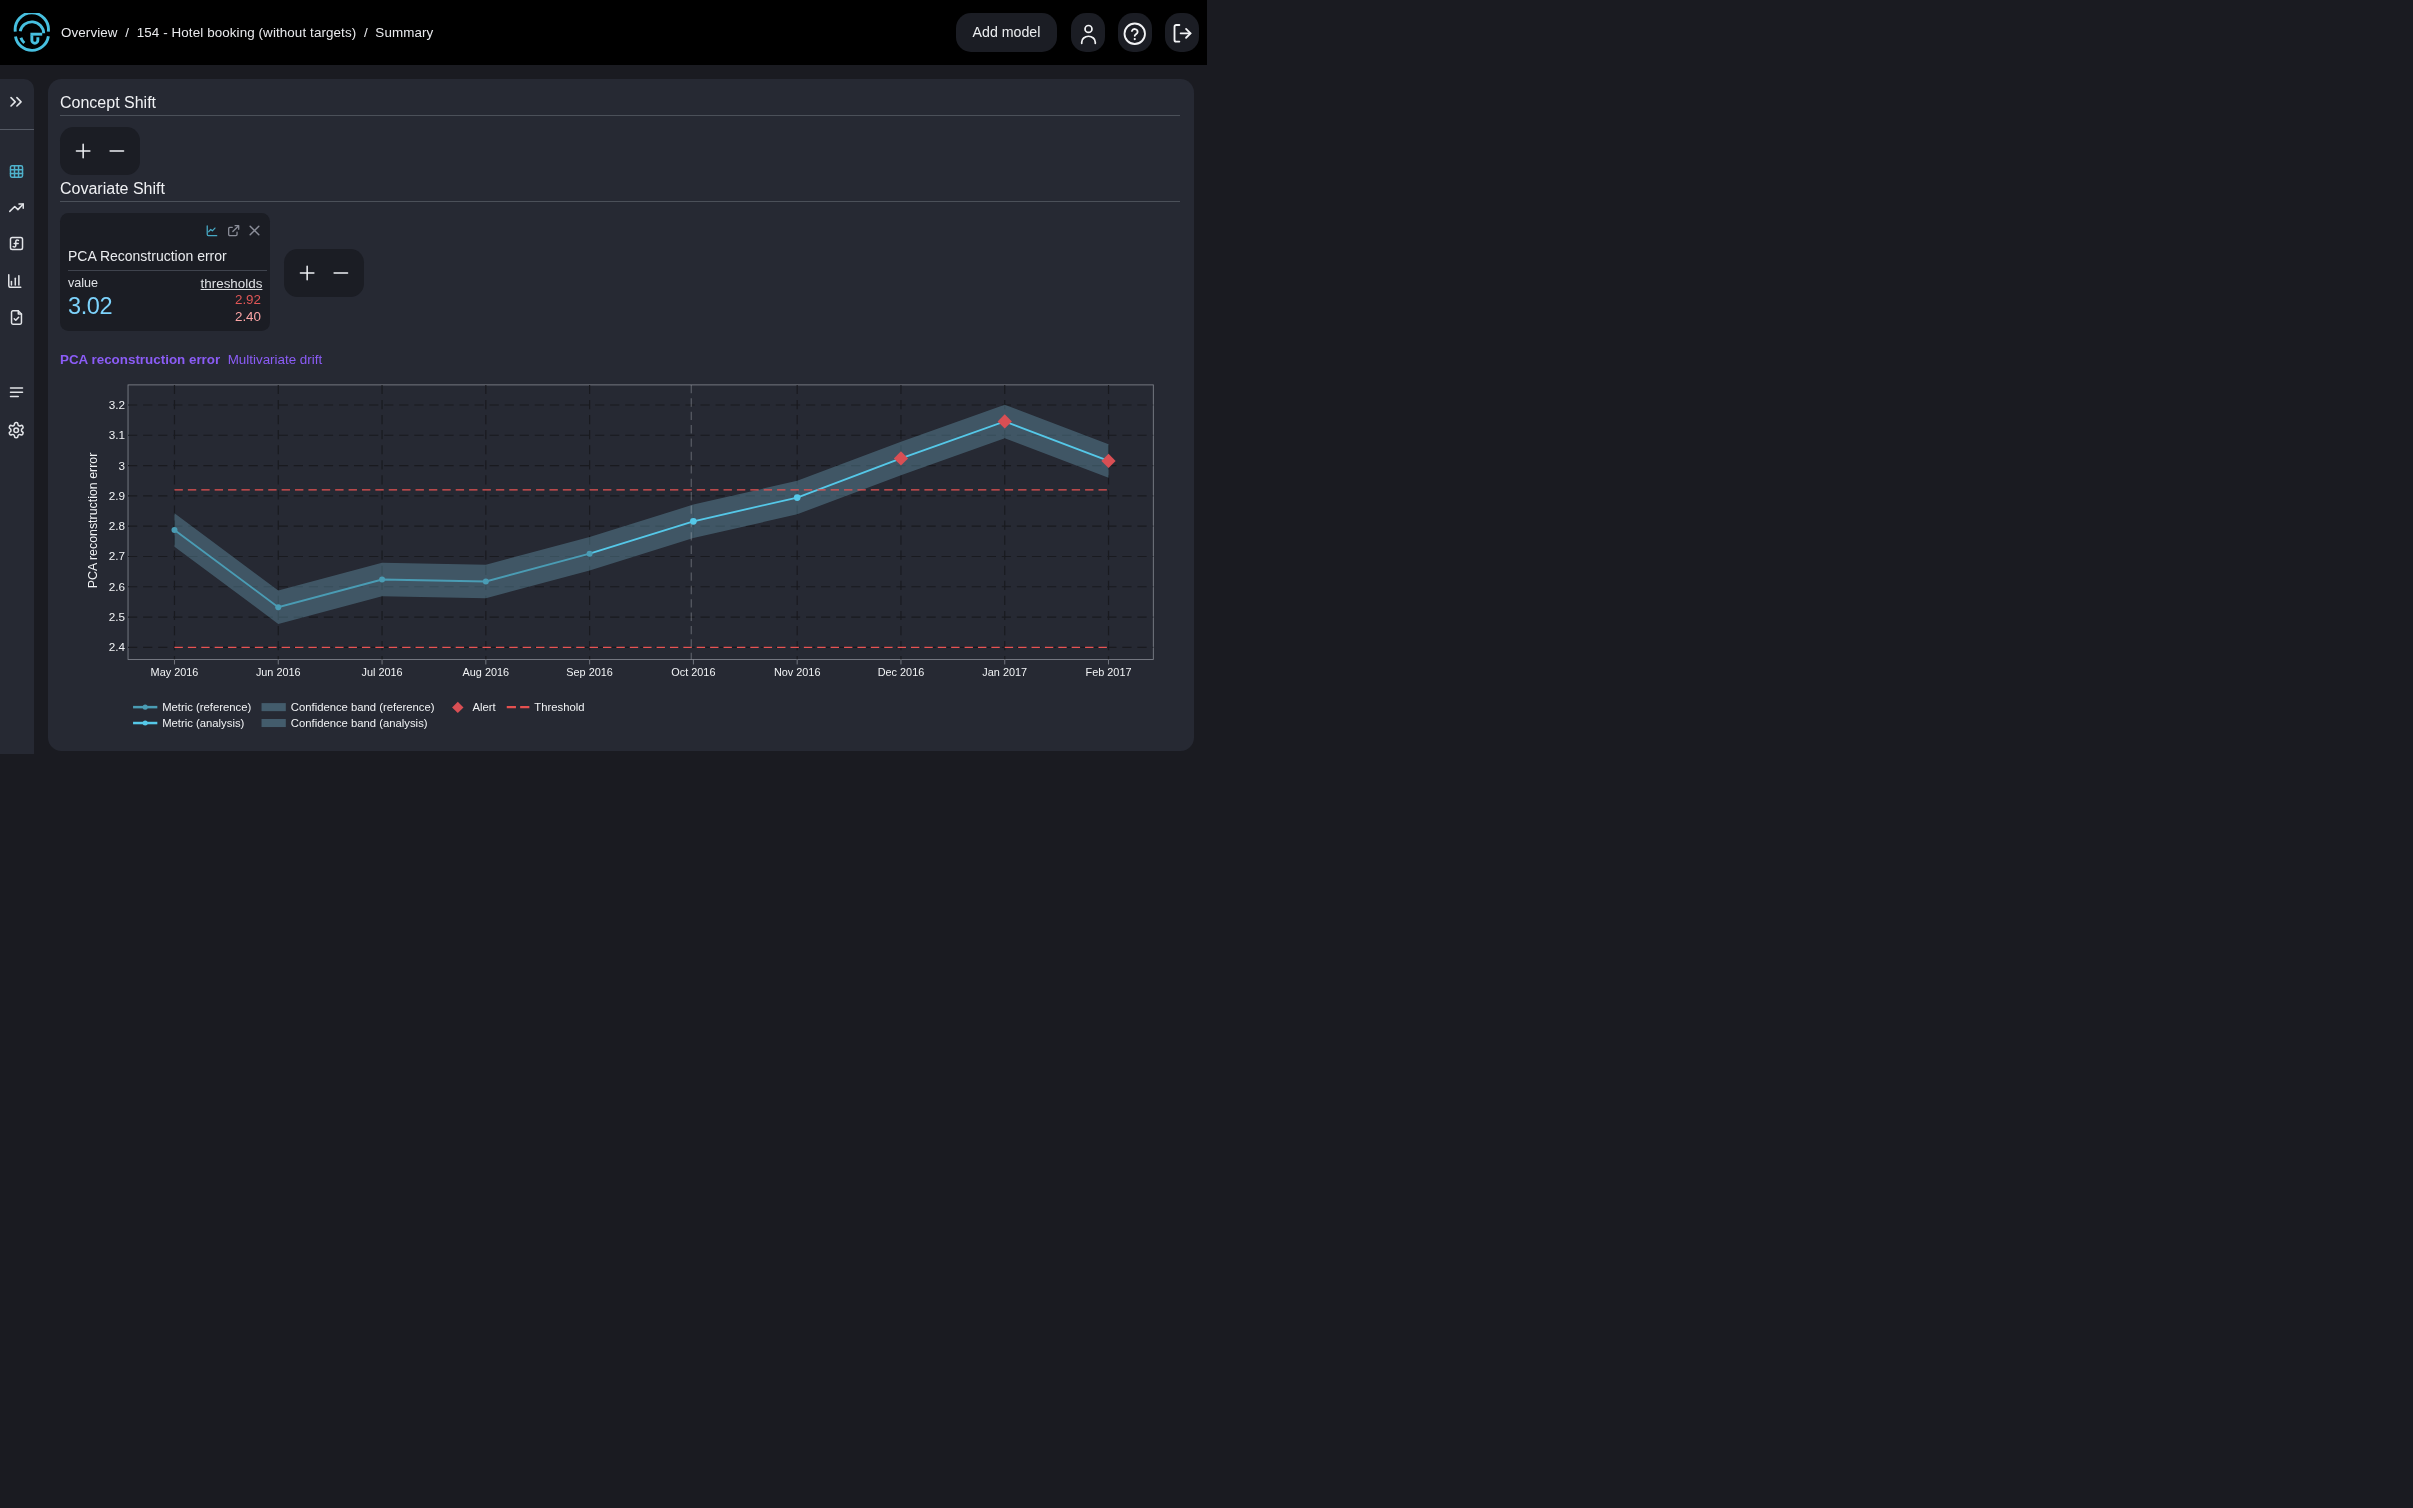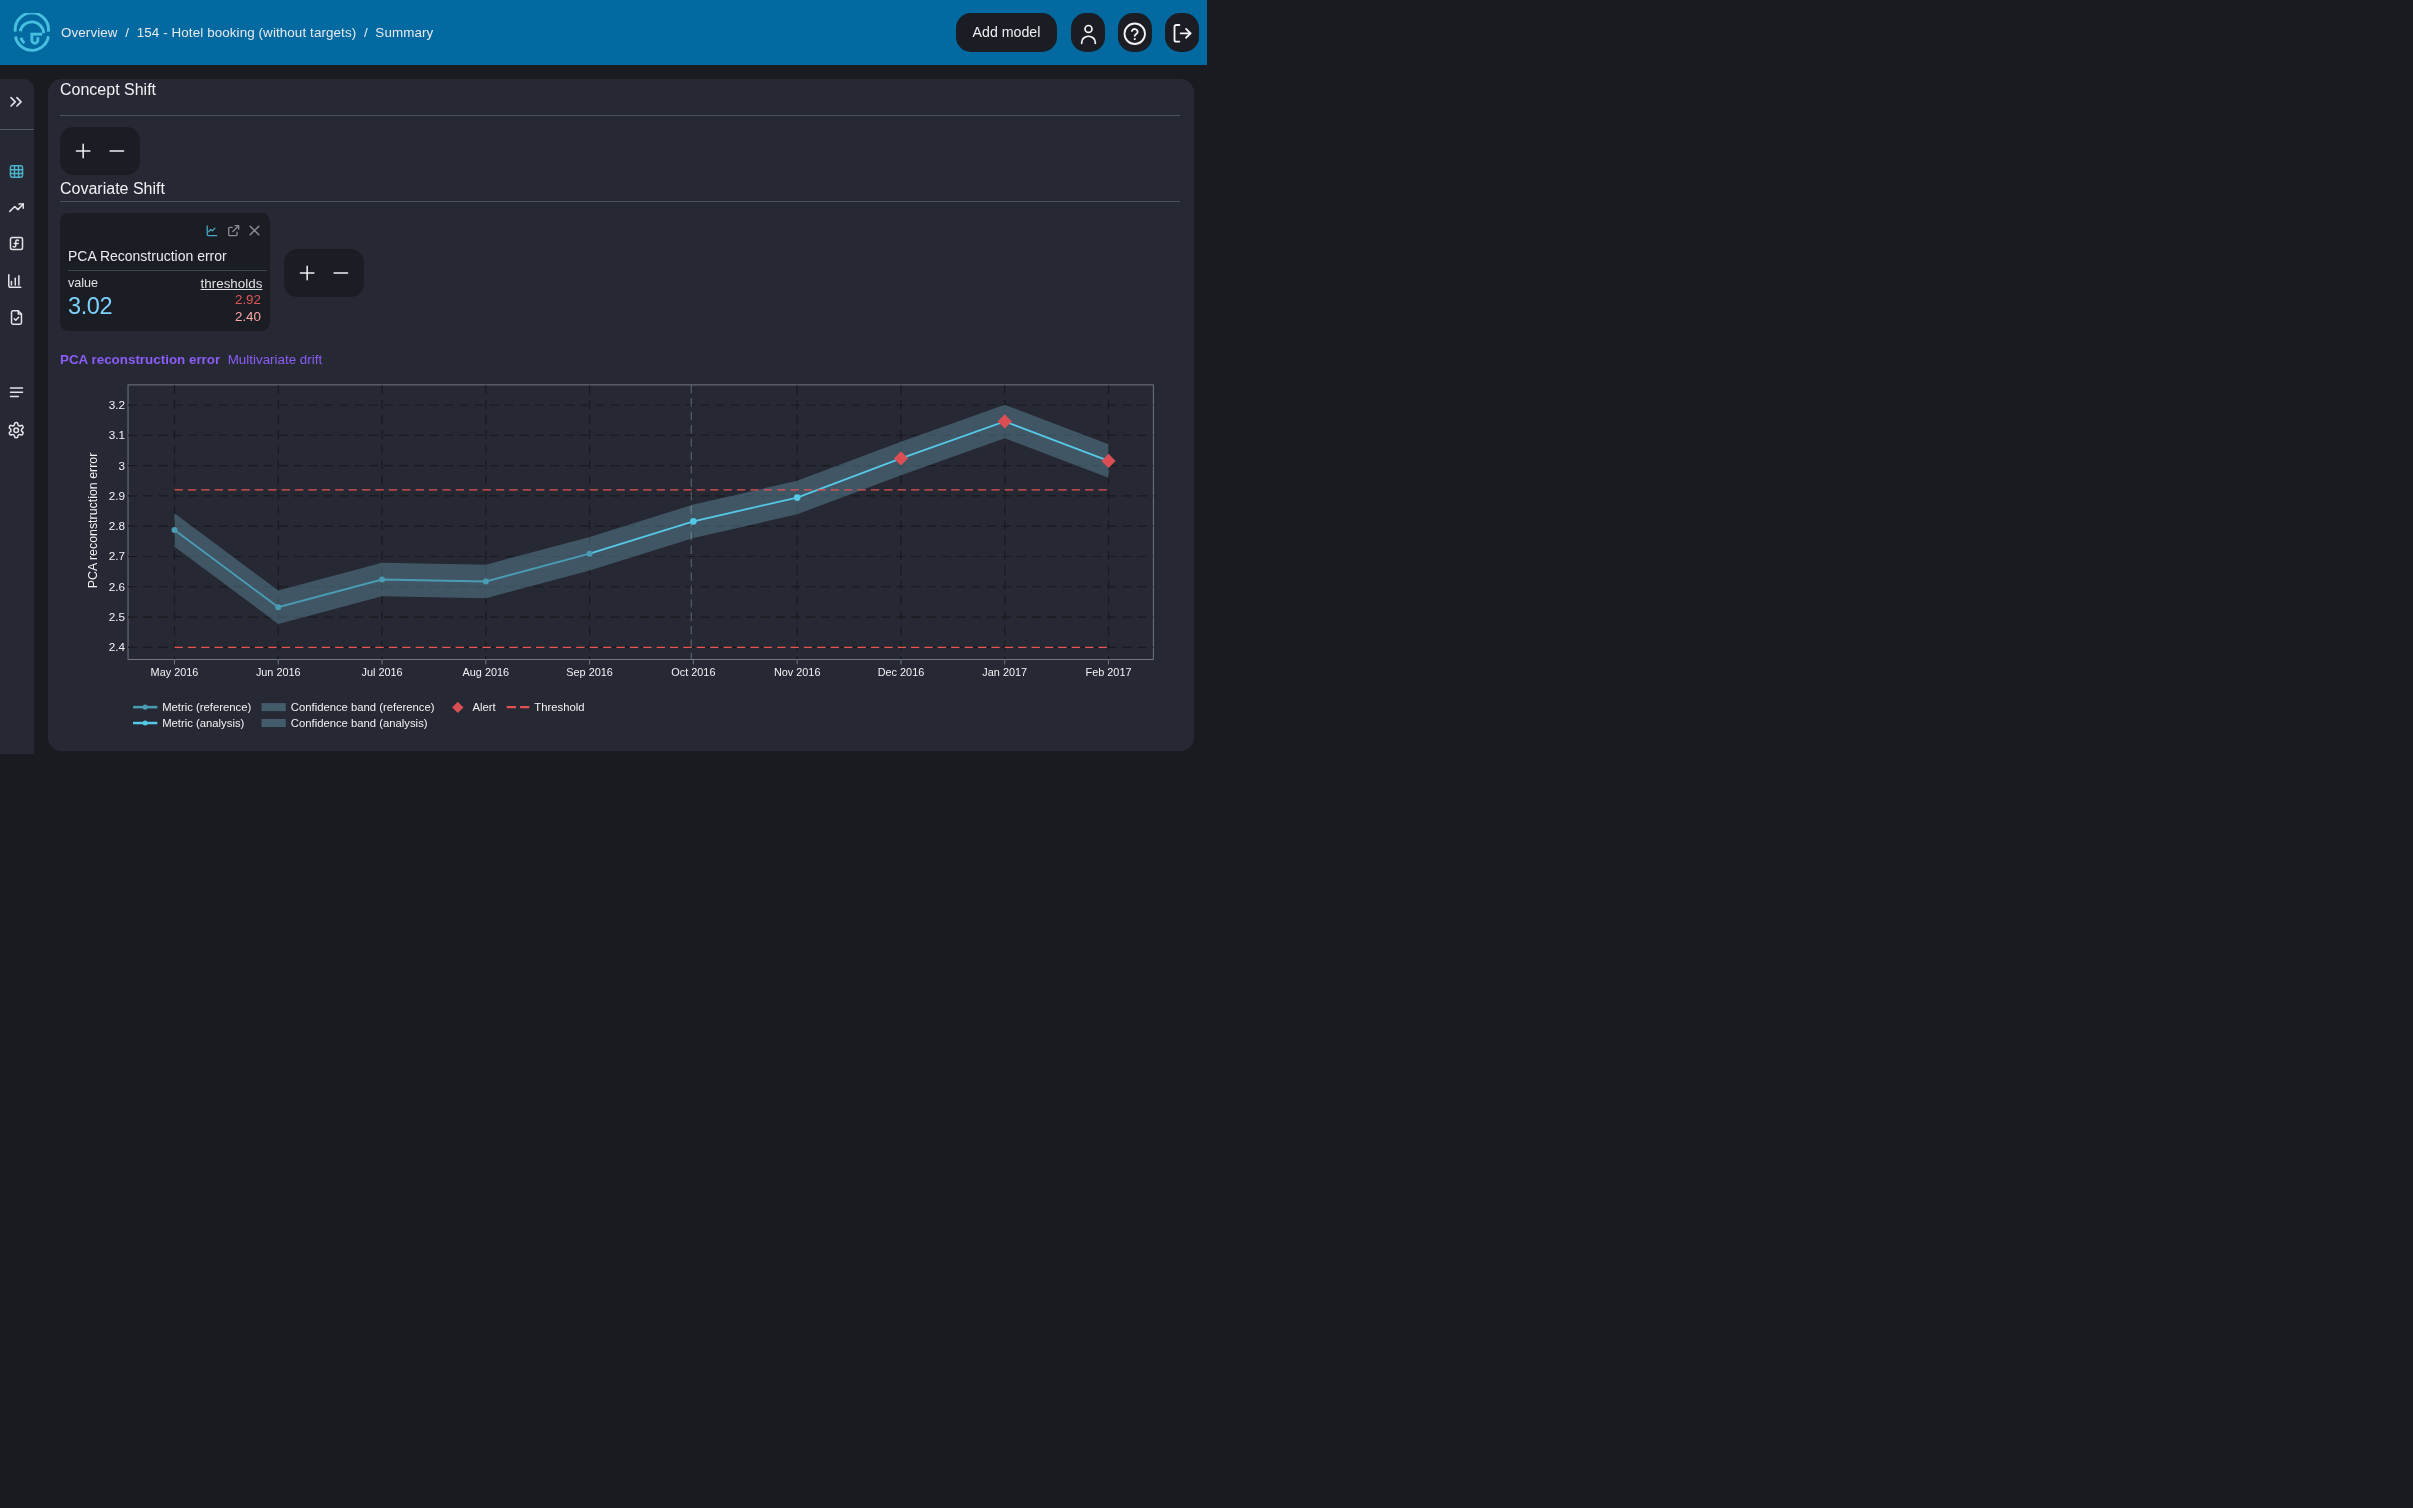--- a/index.html
+++ b/index.html
@@ -1,19 +1,19 @@
 <!DOCTYPE html>
 <html style="font-size:13.4px"><head>
 <meta charset="utf-8">
 <style>
   * { margin:0; padding:0; box-sizing:border-box; }
   html,body { width:1207px; height:754px; background:#1a1b21; font-family:"Liberation Sans", sans-serif; overflow:hidden; }
   .abs { position:absolute; }
   
-  #topbar { position:absolute; left:0; top:0; width:1207px; height:65px; background:#0369a1; }
+  #topbar { position:absolute; left:0; top:0; width:1207px; height:65px; background:#000000; }
   #crumb { position:absolute; left:61px; top:0; height:65px; line-height:65px; font-size:13.4px; color:#e9eaed; letter-spacing:0.1px; }
   .btn { position:absolute; top:13.4px; height:39px; background:#1b1d24; border-radius:15px; }
   #addmodel { left:956px; width:101px; color:#eceef0; font-size:14.2px; text-align:center; line-height:39px; }
   
   #sidebar { position:absolute; left:0; top:79px; width:34px; height:675px; background:#262933; border-top-right-radius:10px; }
   #sidediv { position:absolute; left:0; top:129px; width:34px; height:0.8px; background:#555a65; }
   
   #panel { position:absolute; left:48px; top:79px; width:1146px; height:672px; background:#262933; border-radius:13.4px; }
   .h1 { position:absolute; font-size:16px; color:#f0f1f4; }
   .hr { position:absolute; height:0.8px; background:#4b5059; width:1120px; left:60px; }
@@ -105,21 +105,21 @@
     <path d="M3.5 11.5h17"></path>
     <path d="M3.5 17.5h11"></path>
 </svg>
 
 <svg class="abs" style="left:6.7px;top:421px" width="18.4" height="18.4" viewBox="0 0 24 24" fill="none" stroke="#e2e4e8" stroke-width="2" stroke-linecap="round" stroke-linejoin="round">
   <path d="M12.22 2h-.44a2 2 0 0 0-2 2v.18a2 2 0 0 1-1 1.73l-.43.25a2 2 0 0 1-2 0l-.15-.08a2 2 0 0 0-2.73.73l-.22.38a2 2 0 0 0 .73 2.73l.15.1a2 2 0 0 1 1 1.72v.51a2 2 0 0 1-1 1.74l-.15.09a2 2 0 0 0-.73 2.73l.22.38a2 2 0 0 0 2.73.73l.15-.08a2 2 0 0 1 2 0l.43.25a2 2 0 0 1 1 1.73V20a2 2 0 0 0 2 2h.44a2 2 0 0 0 2-2v-.18a2 2 0 0 1 1-1.73l.43-.25a2 2 0 0 1 2 0l.15.08a2 2 0 0 0 2.73-.73l.22-.39a2 2 0 0 0-.73-2.73l-.15-.08a2 2 0 0 1-1-1.74v-.5a2 2 0 0 1 1-1.74l.15-.09a2 2 0 0 0 .73-2.73l-.22-.38a2 2 0 0 0-2.73-.73l-.15.08a2 2 0 0 1-2 0l-.43-.25a2 2 0 0 1-1-1.73V4a2 2 0 0 0-2-2z"></path>
   <circle cx="12" cy="12" r="3"></circle>
 </svg>
 
 <div id="panel"></div>
-<div class="h1" style="left:60px;top:81px">Concept Shift</div>
+<div class="h1" style="left:60px;top:94px">Concept Shift</div>
 <div class="hr" style="top:115px"></div>
 <div class="pmgroup" style="left:60px;top:127px;height:48px"></div>
 <svg class="abs" style="left:60px;top:127px" width="80" height="48" viewBox="0 0 95 57" stroke="#eef0f3" stroke-width="1.8" stroke-linecap="round">
   <path d="M19.5 28.5 h16 M27.5 20.5 v16"></path>
     <path d="M59.5 28.5 h16"></path>
 </svg>
 <div class="h1" style="left:60px;top:180px">Covariate Shift</div>
 <div class="hr" style="top:201px"></div>
 
 <div id="card"></div>

